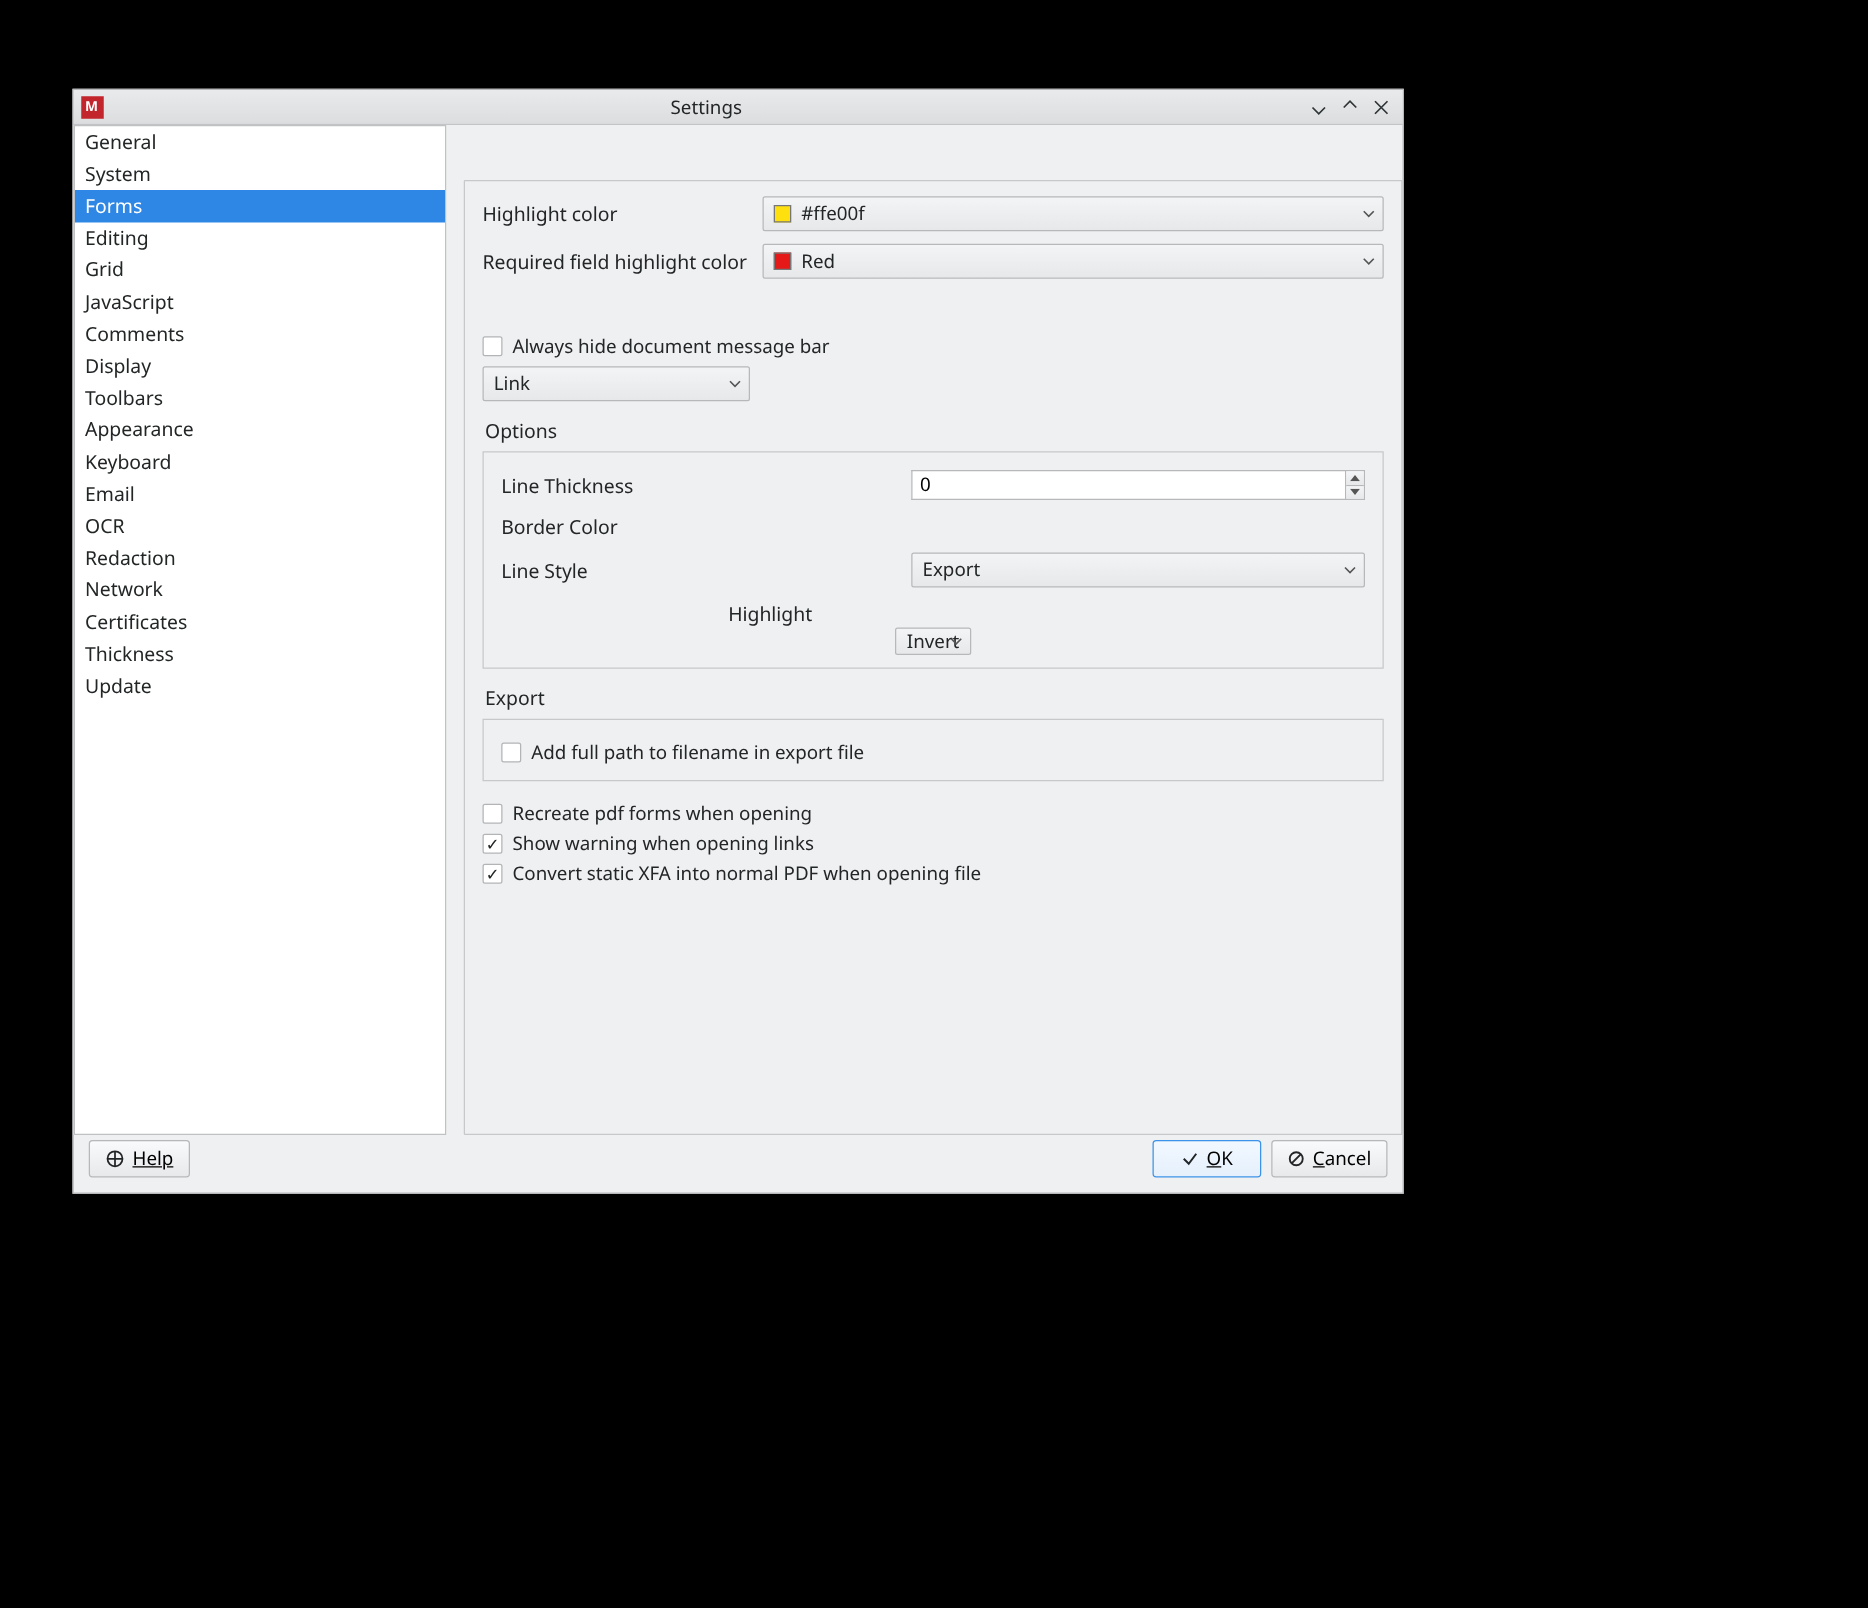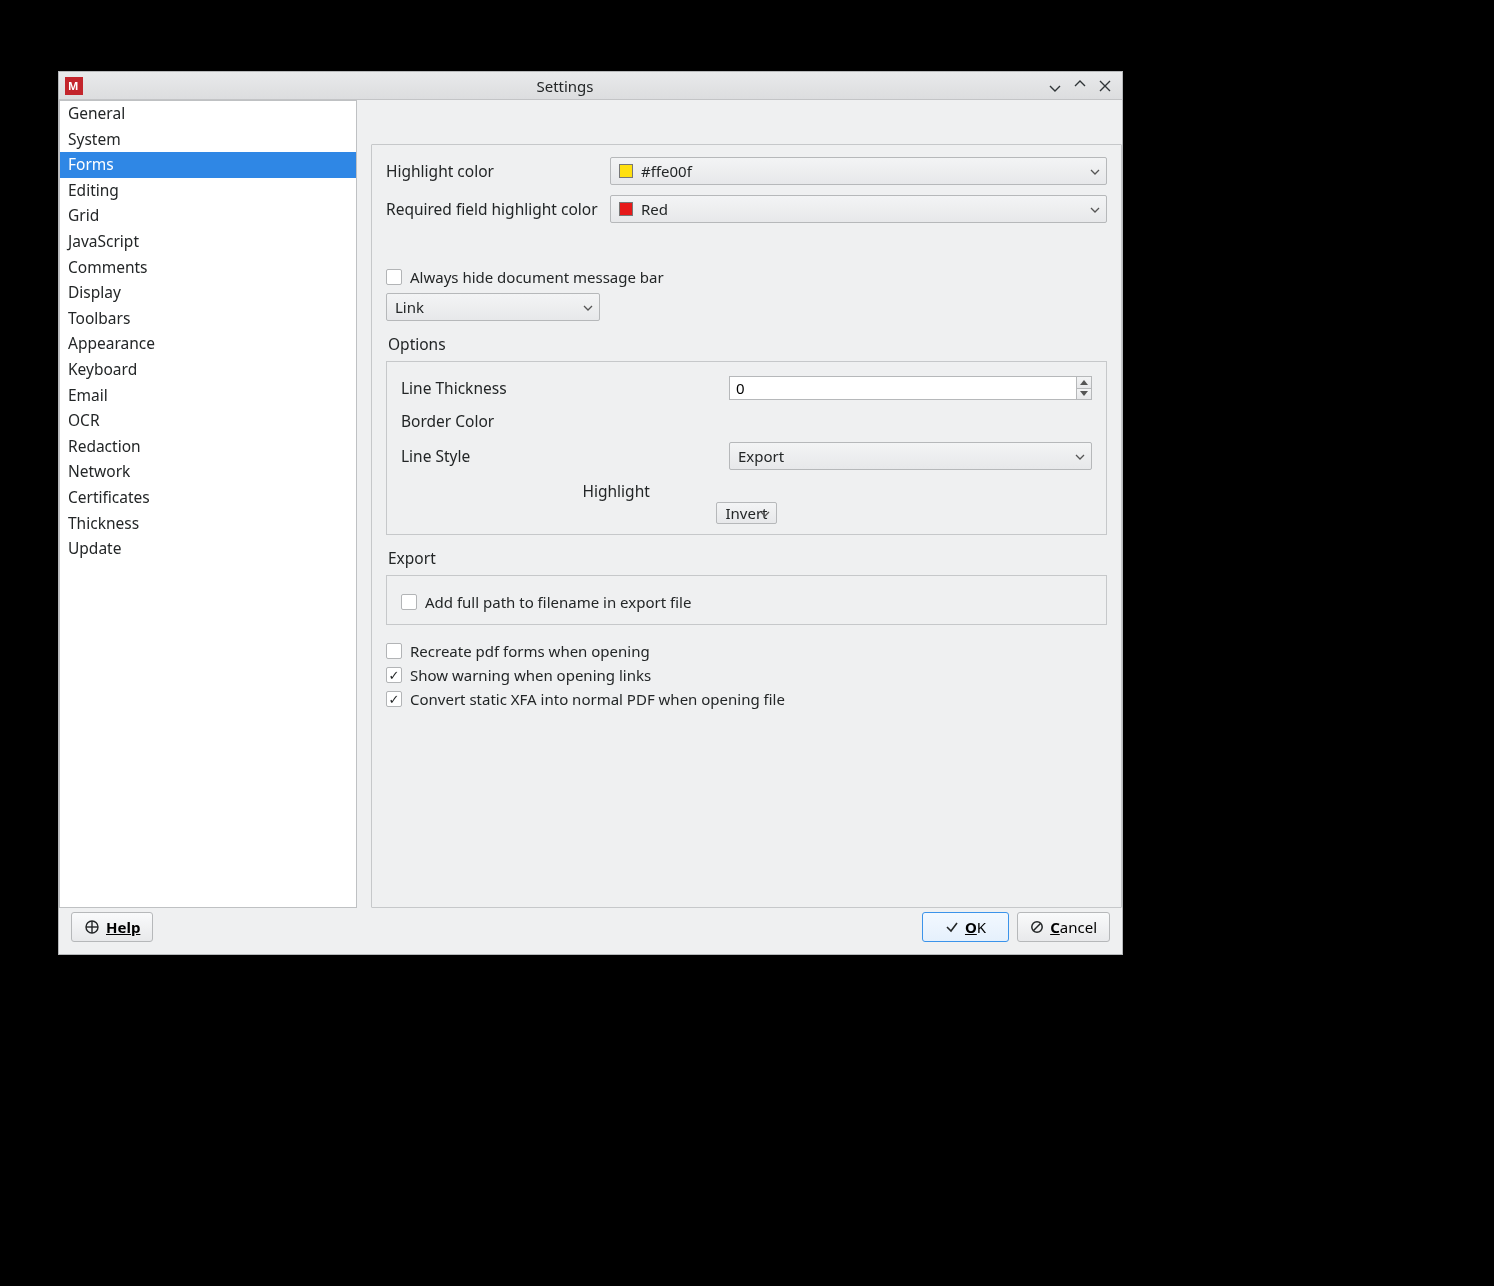--- a/index.html
+++ b/index.html
@@ -37,21 +37,21 @@
   .spin { flex: 1; display: flex; }
   .spin input { flex: 1; height: 24px; border: 1px solid #b6b8ba; border-right: none; padding: 0 6px; font: inherit; background: #fff; }
   .spin .btns { width: 16px; display: flex; flex-direction: column; border: 1px solid #b6b8ba; }
   .spin .btns div { flex: 1; background: linear-gradient(#f3f4f5,#e7e8ea); display: flex; align-items: center; justify-content: center; }
   .spin .btns div:first-child { border-bottom: 1px solid #b6b8ba; }
   .spin .btns svg { width: 8px; height: 6px; }
   .combo.opt { flex: 1; }
   .footer { display: flex; padding: 4px 12px 12px 12px; align-items: center; }
   .btn { height: 30px; padding: 0 12px; background: linear-gradient(#f9fafb, #e8e9eb); border: 1px solid #b6b8ba; border-radius: 3px; display: inline-flex; align-items: center; gap: 6px; font: inherit; }
   .btn.primary { border-color: #3b93ea; background: linear-gradient(#f2f8ff,#e5f0fc); }
-  .btn .ul { text-decoration: underline; font-weight: bold; }
+  .btn .ul { text-decoration: underline; }
   .footer-spacer { flex: 1; }
   .icon { display: inline-flex; }
   .swatch.yellow { background: #ffe00f; }
   .swatch.red { background: #e61919; }
   .swatch.transparent { background: #fff; border: 1px solid #aaa; }
 </style>
 </head>
 <body>
 
 <div class="viewport">

